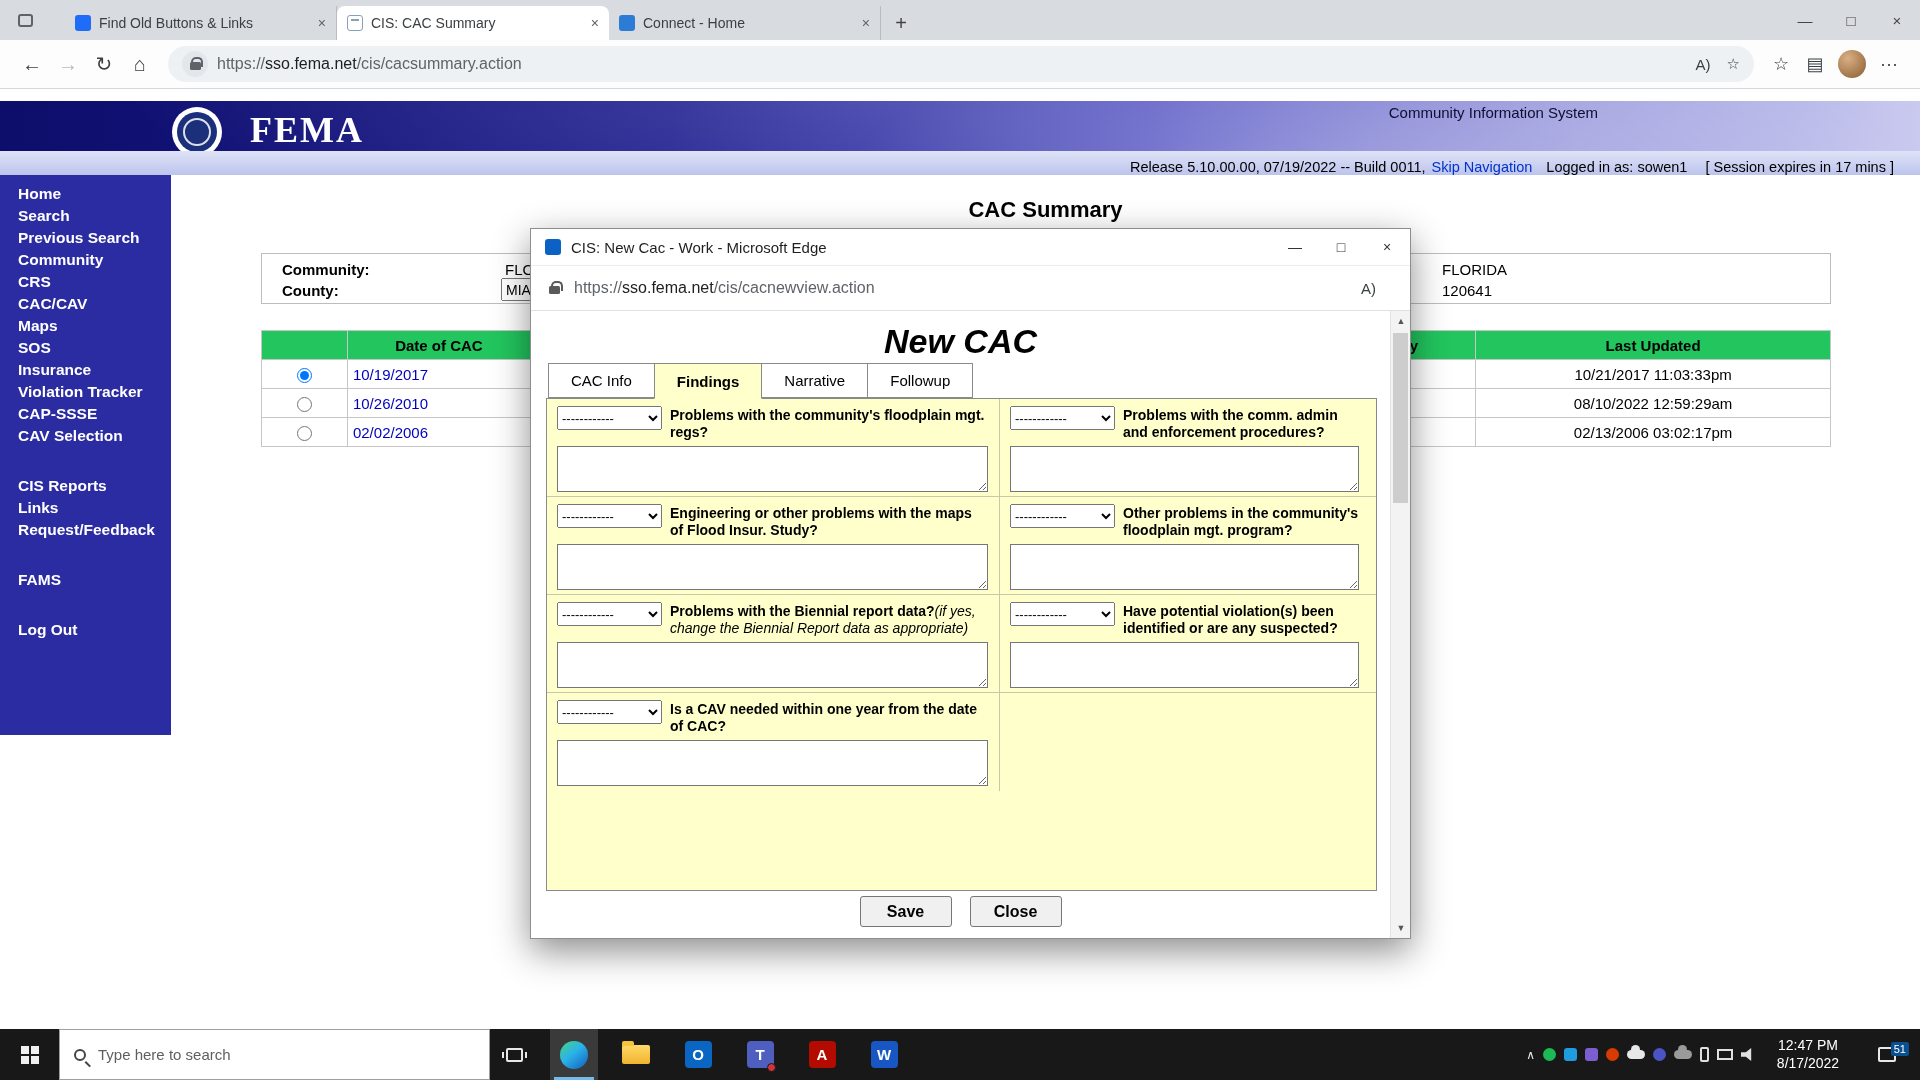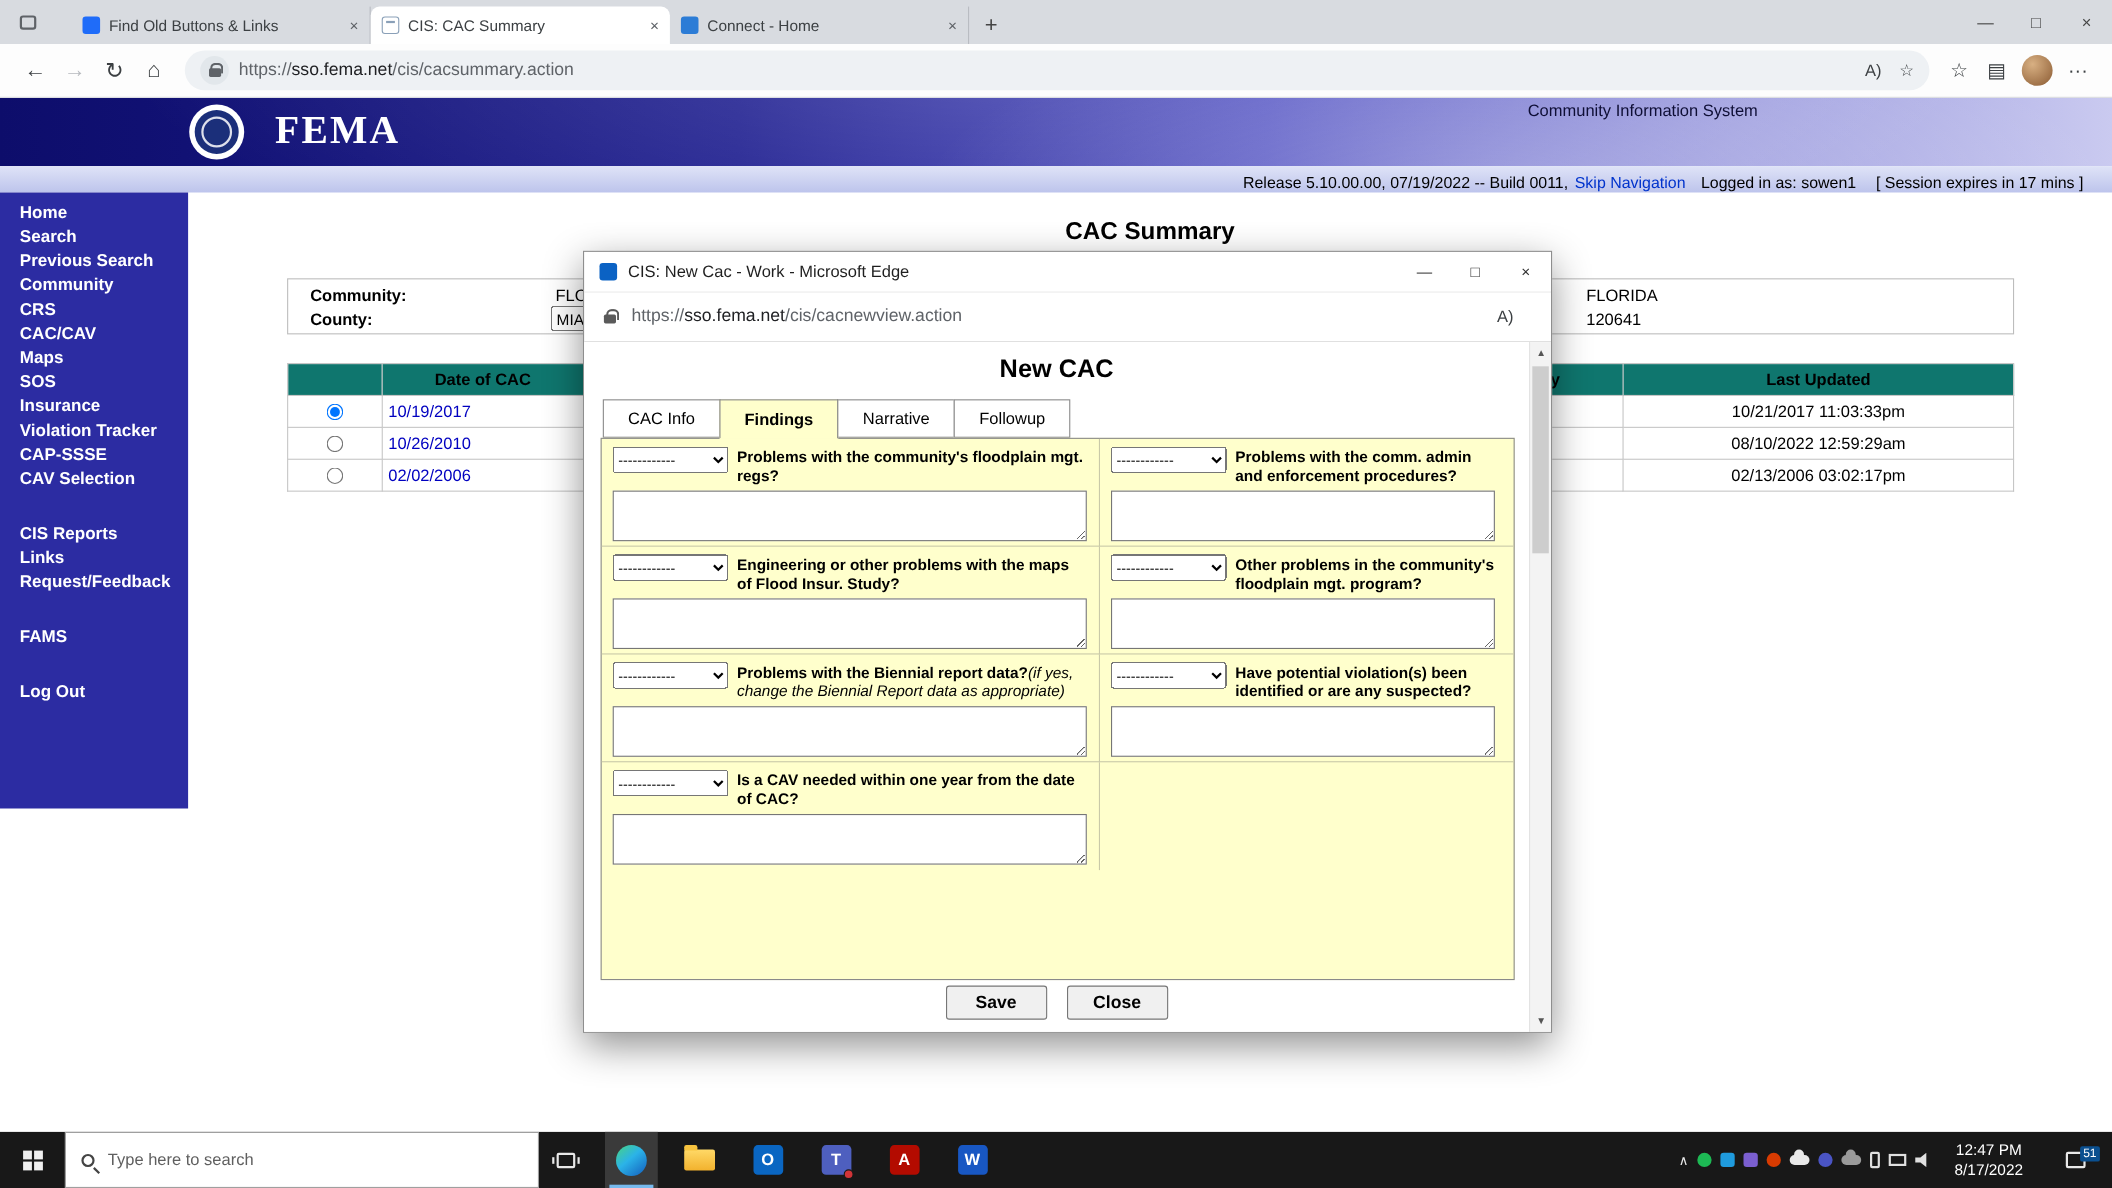--- a/index.html
+++ b/index.html
@@ -37,21 +37,21 @@
   .lock::before{content:"";position:absolute;left:1.5px;top:-5px;width:8px;height:8px;border:2px solid #5f6368;border-bottom:none;border-radius:5px 5px 0 0;}
   .url-text{font-size:16px;color:#5f6368;white-space:nowrap;}
   .url-text .host{color:#202124;}
   .pill-spacer{flex:1;}
   .pill-ic{margin-left:16px;font-size:15px;color:#3c4043;cursor:pointer;}
   .bar-ic{width:34px;height:34px;display:flex;align-items:center;justify-content:center;font-size:18px;color:#3c4043;cursor:pointer;}
   .avatar{width:28px;height:28px;border-radius:50%;background:radial-gradient(circle at 35% 30%,#d8b083,#8a5a32);margin:0 6px;cursor:pointer;}
 
   
   .page{position:absolute;top:89px;left:0;right:0;bottom:51px;background:#fff;overflow:hidden;}
-  .band{position:absolute;top:0;left:0;right:0;height:62px;
+  .band{position:absolute;top:12px;left:0;right:0;height:62px;
     background:
       radial-gradient(ellipse 900px 260px at 72% 130%, rgba(255,255,255,.28), transparent 60%),
       radial-gradient(ellipse 1300px 340px at 50% -60%, rgba(255,255,255,.20), transparent 65%),
       linear-gradient(90deg,#0d0d6b,#1d1d8f 35%,#4a4ac0 60%,#9a9ade 82%,#cacaf0);}
   .seal{position:absolute;left:172px;top:6px;width:50px;height:50px;border-radius:50%;background:#fff;}
   .seal::before{content:"";position:absolute;inset:5px;border-radius:50%;background:#1b2f7a;}
   .seal::after{content:"";position:absolute;inset:11px;border-radius:50%;border:2px solid #fff;opacity:.85;}
   .fema-word{position:absolute;left:250px;top:8px;font-family:"Liberation Serif",serif;font-weight:700;font-size:36px;color:#fff;letter-spacing:2px;}
   .cis-title{position:absolute;right:322px;top:3px;font-size:15px;color:#0e0e35;}
   .release{position:absolute;top:62px;left:0;right:0;height:24px;background:linear-gradient(#dfe3f7,#bdc4ec);
@@ -65,21 +65,21 @@
 
   .page-title{position:absolute;left:171px;right:0;top:108px;text-align:center;font-size:22px;font-weight:700;}
 
   .infobox{position:absolute;left:261px;top:164px;width:1570px;height:51px;border:1px solid #bdbdbd;}
   .infobox .lbl{position:absolute;font-size:15px;font-weight:700;}
   .infobox .val{position:absolute;font-size:15px;}
   .county-sel{position:absolute;left:239px;top:24px;width:240px;height:23px;font-size:14px;font-family:inherit;}
 
   table.cac-table{position:absolute;left:261px;top:241px;width:1570px;border-collapse:collapse;font-size:15px;}
   .cac-table th,.cac-table td{border:1px solid #c6c6c6;height:29px;padding:0;}
-  .cac-table thead th{background:#0f766e;font-weight:700;text-align:center;}
+  .cac-table thead th{background:#22c55e;font-weight:700;text-align:center;}
   .cac-table th.c-mid{text-align:right;padding-right:57px;font-weight:700;}
   .cac-table td.c-radio{text-align:center;}
   .cac-table td.c-date{padding-left:5px;}
   .cac-table td.c-upd{text-align:center;}
   .datelink{color:#0000c0;cursor:pointer;text-decoration:none;}
   .cac-table input[type=radio]{width:15px;height:15px;margin:0;vertical-align:middle;}
 
   
   .popup{position:absolute;left:530px;top:228px;width:881px;height:711px;background:#fff;border:1px solid #8e8e8e;
     box-shadow:0 12px 34px rgba(0,0,0,.45);z-index:40;}
@@ -88,21 +88,21 @@
   .p-title-text{margin-left:10px;font-size:15px;color:#1f1f1f;}
   .p-controls{margin-left:auto;display:flex;height:37px;}
   .p-wc{width:46px;display:flex;align-items:center;justify-content:center;font-size:14px;color:#333;cursor:pointer;}
   .p-url{height:45px;display:flex;align-items:center;border-bottom:1px solid #e0e0e0;padding:0 34px 0 18px;}
   .p-url .lock{background:#5a5a5a;}
   .p-url .lock::before{border-color:#5a5a5a;}
   .p-url-text{margin-left:14px;font-size:16px;color:#5f6368;}
   .p-url-text .host{color:#202124;}
   .p-read{margin-left:auto;font-size:15px;color:#3c4043;cursor:pointer;}
   .p-body{position:absolute;top:82px;left:0;right:20px;bottom:0;background:#fff;}
-  .p-heading{margin-top:11px;text-align:center;font-size:23px;font-weight:700;}
+  .p-heading{margin-top:11px;text-align:center;font-size:34px;font-weight:700;font-style:italic;}
   .p-tabs{position:absolute;left:17px;top:52px;display:flex;}
   .p-tab{height:35px;padding:0 22px;display:flex;align-items:center;background:#fff;border:1px solid #8a8a8a;margin-right:-1px;font-size:15px;cursor:pointer;}
   .p-tab.active{background:#ffffcc;font-weight:700;border-bottom:1px solid #ffffcc;height:36px;position:relative;z-index:2;}
   .panel{position:absolute;left:15px;top:87px;width:831px;height:493px;background:#ffffcc;border:1px solid #8a8a8a;}
   .panel-grid{display:grid;grid-template-columns:453px 376px;grid-auto-rows:98px;}
   .qcell{border-right:1px solid #c9c9a8;border-bottom:1px solid #c9c9a8;padding:7px 10px 0 10px;}
   .qcell:nth-child(2n){border-right:none;}
   .qcell:nth-child(7),.qcell:nth-child(8){border-bottom:none;}
   .qtop{display:flex;align-items:flex-start;}
   select.qsel{width:105px;height:24px;font-size:13px;font-family:inherit;flex:0 0 auto;}

